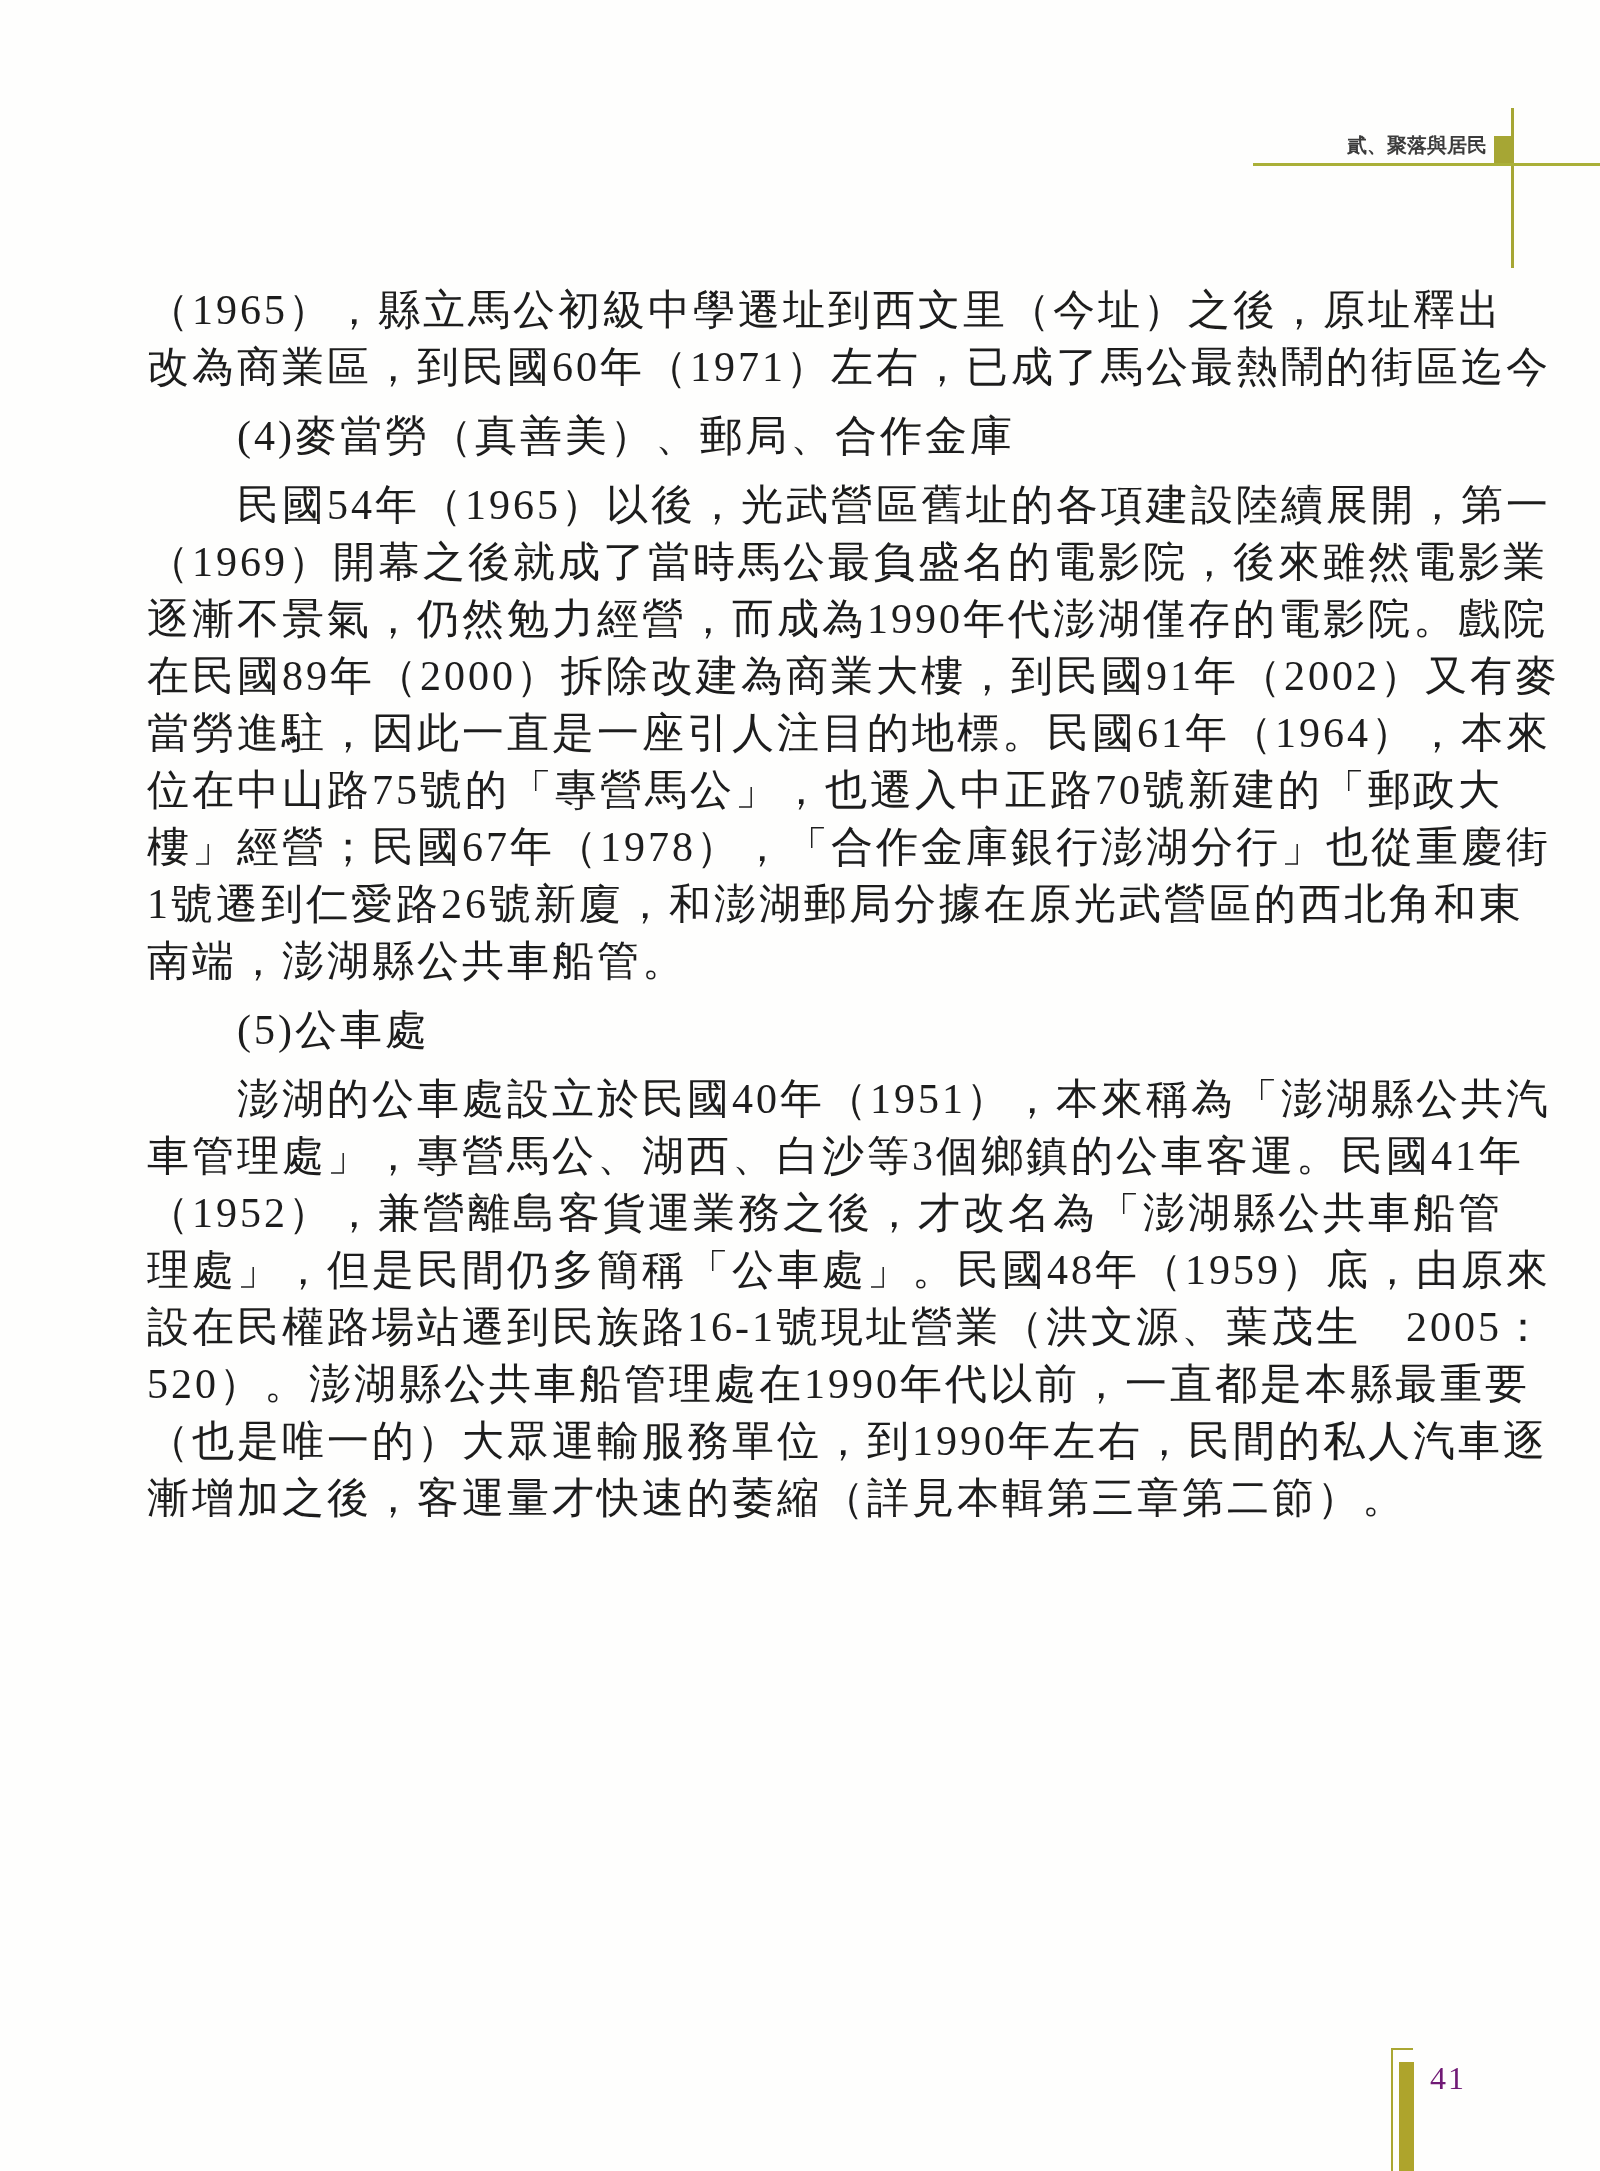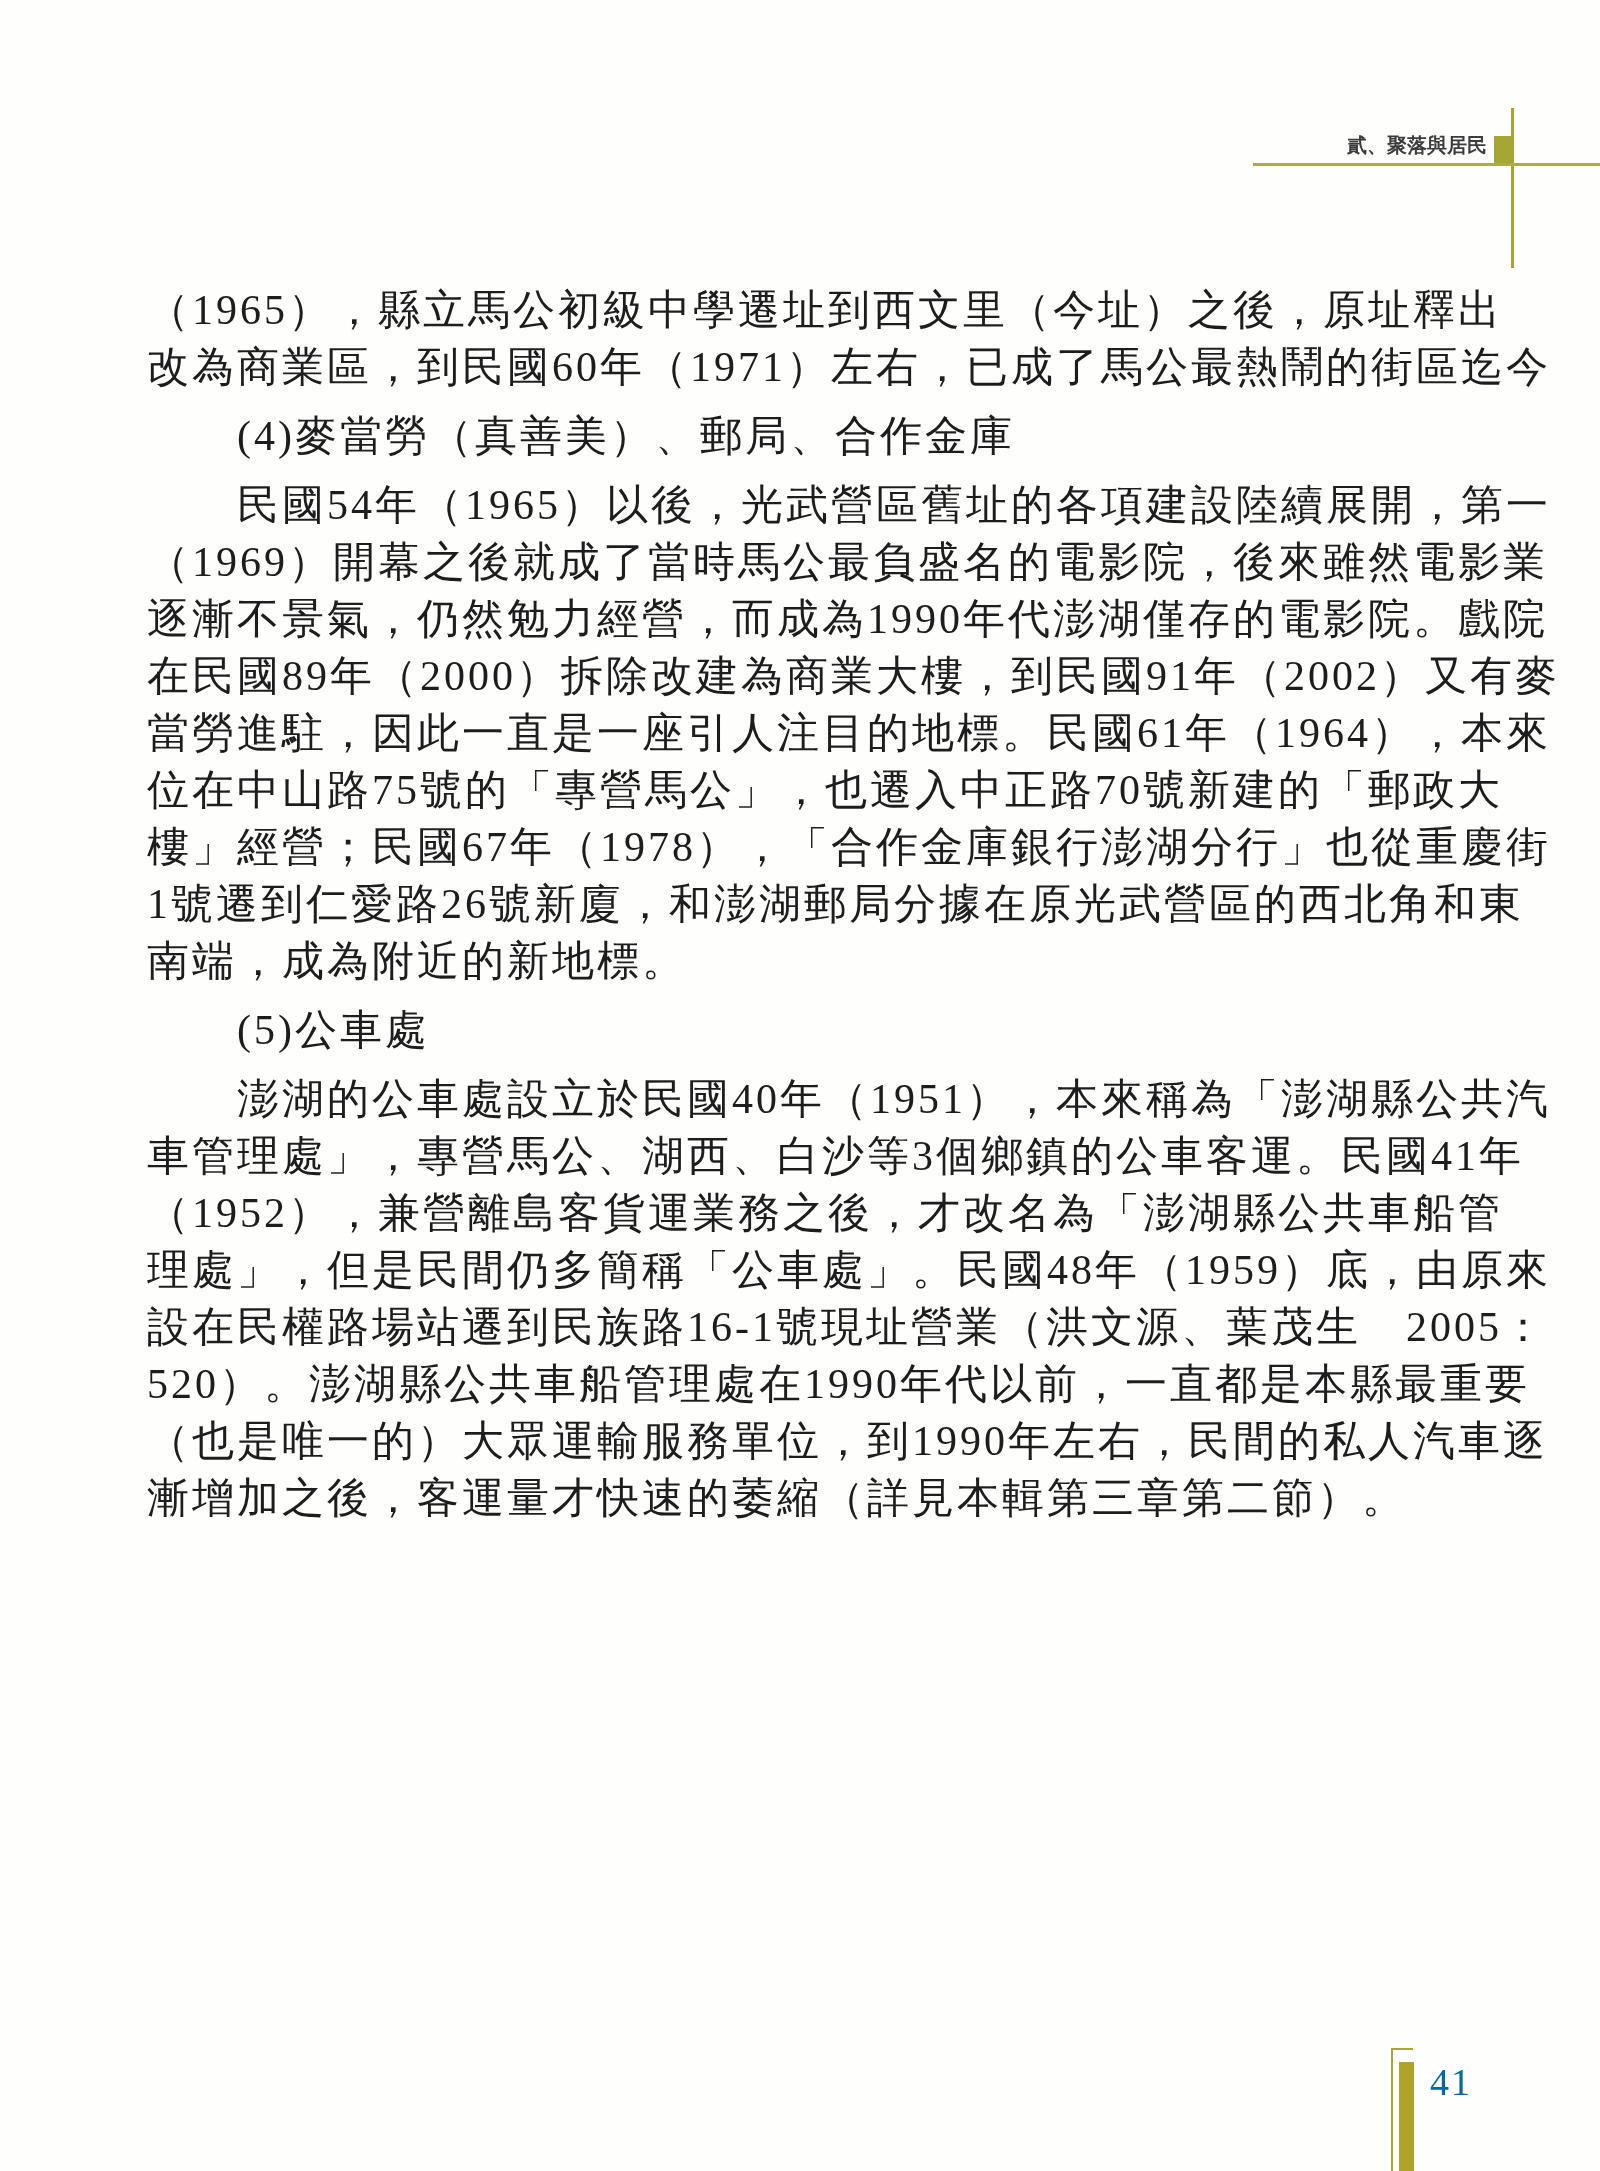--- a/index.html
+++ b/index.html
@@ -80,22 +80,22 @@
     left:1399px;
     top:2062px;
     width:15px;
     height:109px;
     background:#aea42c;
   }
   .page-number{
     position:absolute;
     left:1430px;
     top:2060px;
-    font-size:38px;
-    color:#0369a1;
+    font-size:32px;
+    color:#701a75;
     letter-spacing:2px;
     text-align:right;
   }
 </style>
 </head>
 <body>
 
 <div class="page">
 
   <div class="chapter-title">貳、聚落與居民</div>
@@ -113,21 +113,21 @@
       </div>
       <div class="block paragraph">
         <div class="line">　　民國54年（1965）以後，光武營區舊址的各項建設陸續展開，第一</div>
         <div class="line">（1969）開幕之後就成了當時馬公最負盛名的電影院，後來雖然電影業</div>
         <div class="line">逐漸不景氣，仍然勉力經營，而成為1990年代澎湖僅存的電影院。戲院</div>
         <div class="line">在民國89年（2000）拆除改建為商業大樓，到民國91年（2002）又有麥</div>
         <div class="line">當勞進駐，因此一直是一座引人注目的地標。民國61年（1964），本來</div>
         <div class="line">位在中山路75號的「專營馬公」，也遷入中正路70號新建的「郵政大</div>
         <div class="line">樓」經營；民國67年（1978），「合作金庫銀行澎湖分行」也從重慶街</div>
         <div class="line">1號遷到仁愛路26號新廈，和澎湖郵局分據在原光武營區的西北角和東</div>
-        <div class="line">南端，成為附近的新地標。</div>
+        <div class="line">南端，澎湖縣公共車船管。</div>
       </div>
       <div class="block heading">
         <div class="line">　　(5)公車處</div>
       </div>
       <div class="block paragraph">
         <div class="line">　　澎湖的公車處設立於民國40年（1951），本來稱為「澎湖縣公共汽</div>
         <div class="line">車管理處」，專營馬公、湖西、白沙等3個鄉鎮的公車客運。民國41年</div>
         <div class="line">（1952），兼營離島客貨運業務之後，才改名為「澎湖縣公共車船管</div>
         <div class="line">理處」，但是民間仍多簡稱「公車處」。民國48年（1959）底，由原來</div>
         <div class="line">設在民權路場站遷到民族路16-1號現址營業（洪文源、葉茂生　2005：</div>

